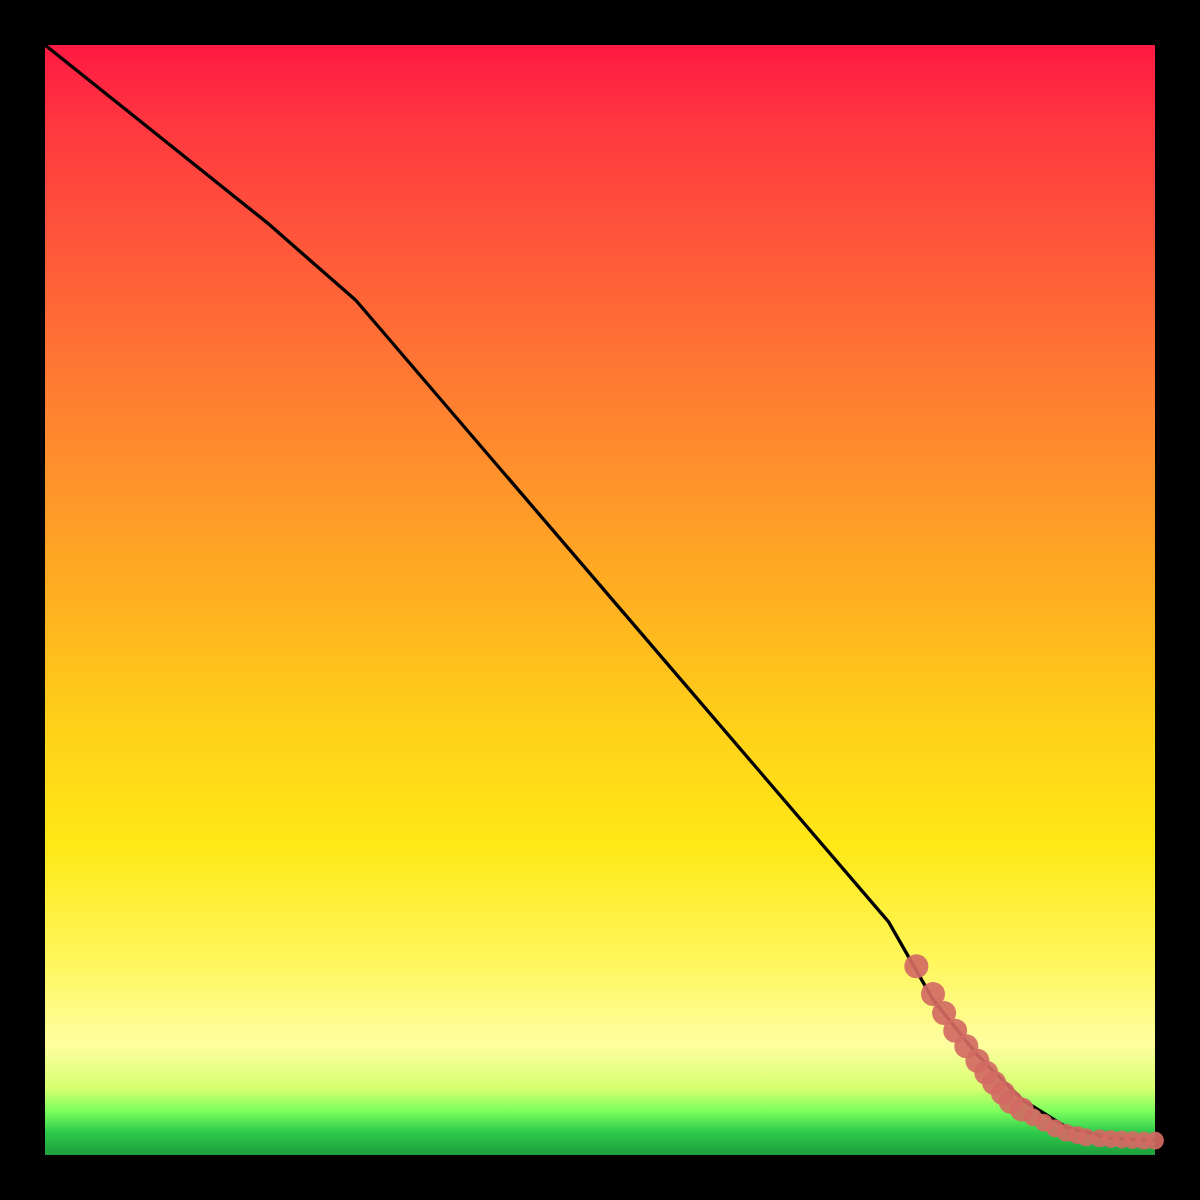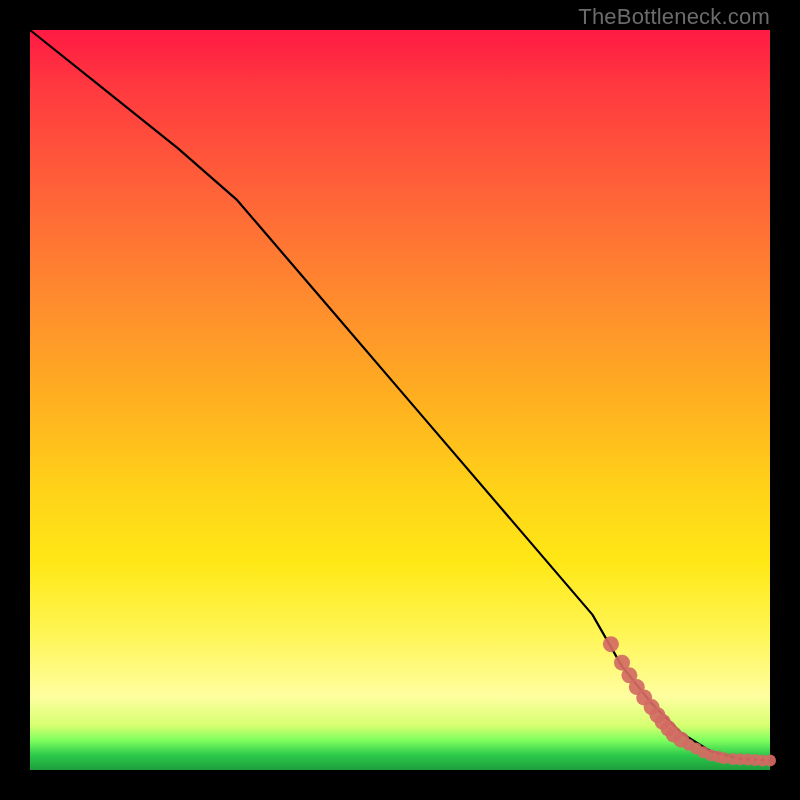--- a/index.html
+++ b/index.html
@@ -85,14 +85,13 @@
         <circle cx="688.2" cy="726.7" r="6" fill="#d36a63" fill-opacity="0.92"></circle>
         <circle cx="694.1" cy="728.2" r="6" fill="#d36a63" fill-opacity="0.92"></circle>
         <circle cx="703.0" cy="728.9" r="6" fill="#d36a63" fill-opacity="0.92"></circle>
         <circle cx="710.4" cy="729.3" r="6" fill="#d36a63" fill-opacity="0.92"></circle>
         <circle cx="717.8" cy="729.6" r="6" fill="#d36a63" fill-opacity="0.92"></circle>
         <circle cx="725.2" cy="730.0" r="6" fill="#d36a63" fill-opacity="0.92"></circle>
         <circle cx="732.6" cy="730.4" r="6" fill="#d36a63" fill-opacity="0.92"></circle>
         <circle cx="740.0" cy="730.4" r="6" fill="#d36a63" fill-opacity="0.92"></circle>
       </g>
   </svg>
-  <div class="watermark">TheBottleneck.com</div>
 </div>
 
 </body></html>

